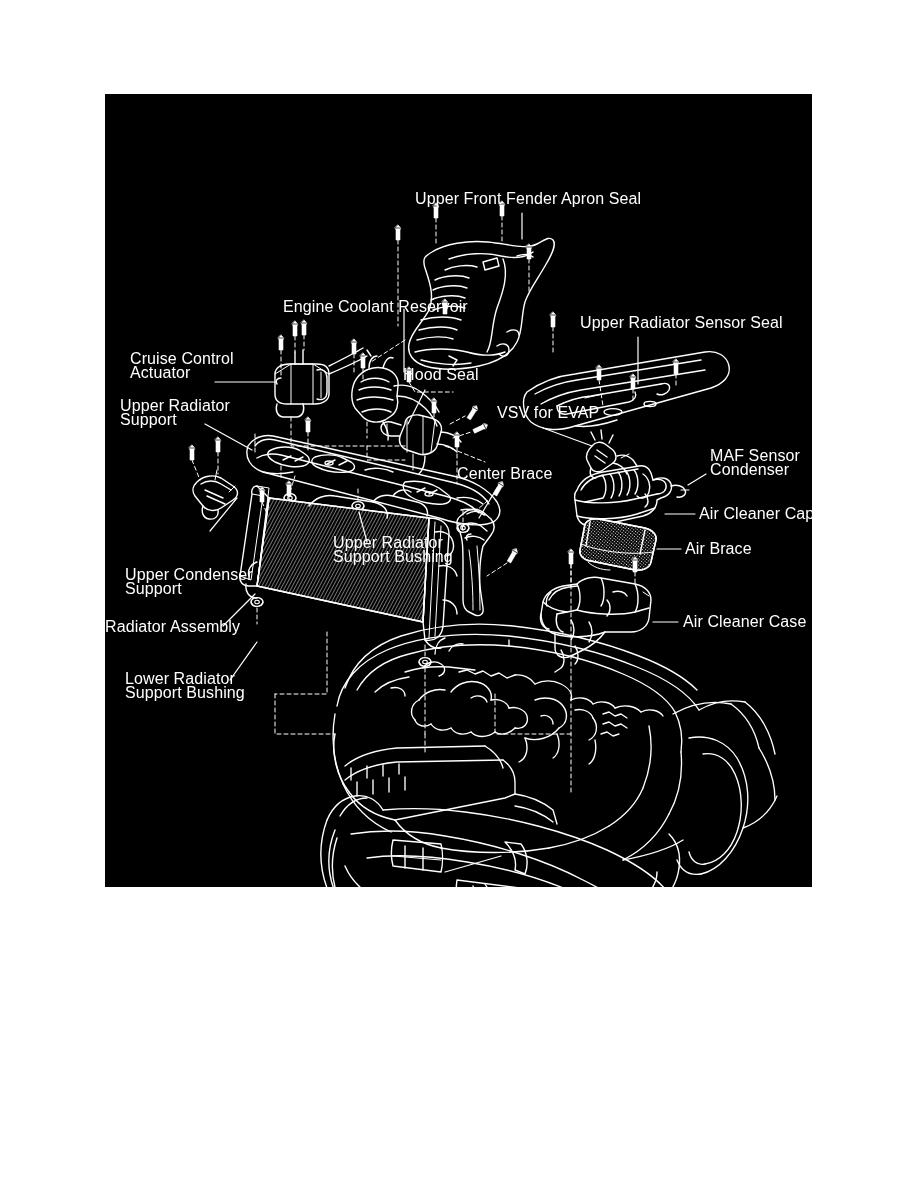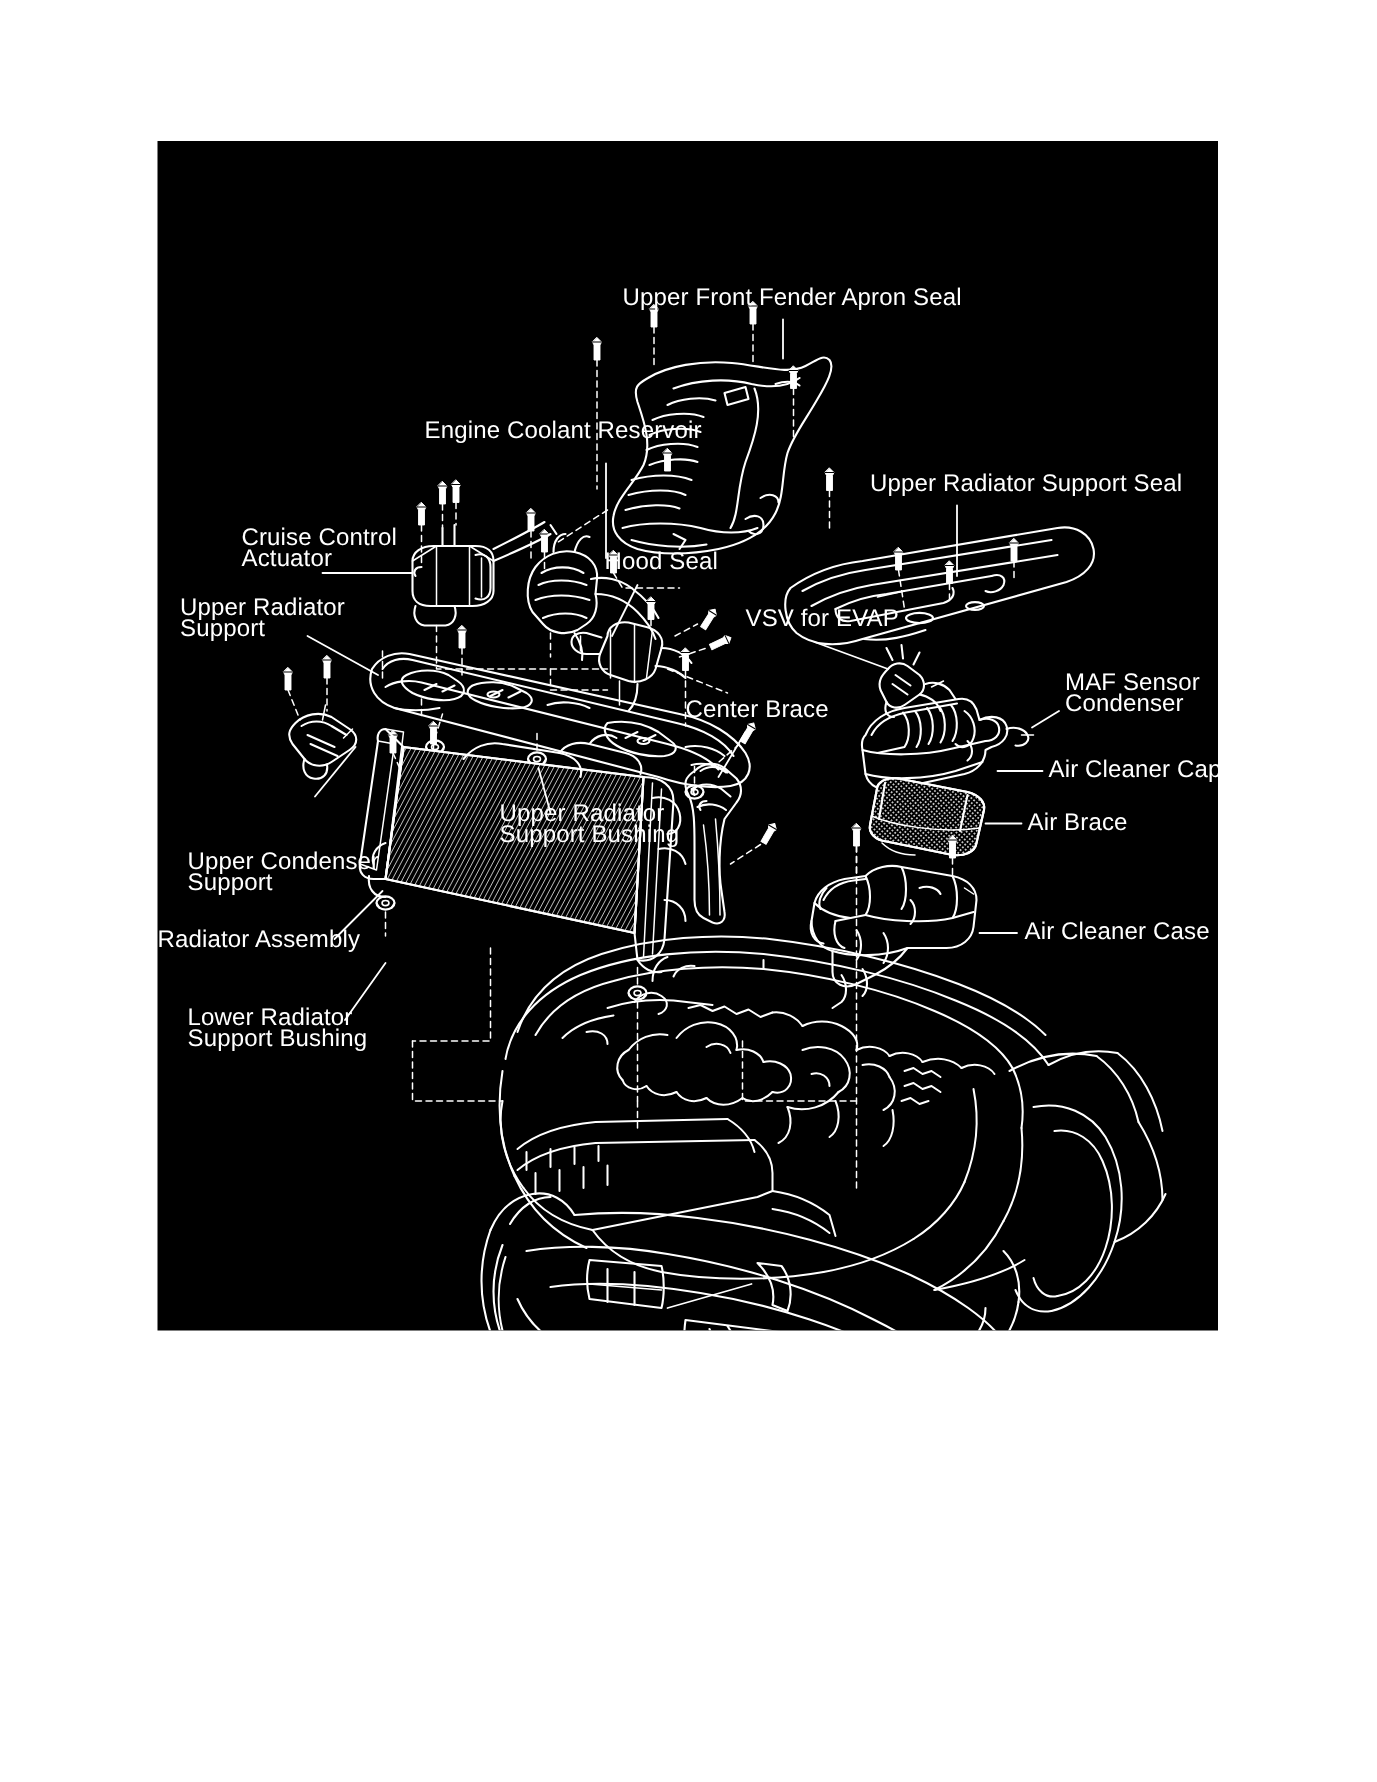--- a/index.html
+++ b/index.html
@@ -547,25 +547,25 @@
           <path d="M573,528 L548,528"></path>
           <path d="M125,586 L152,548"></path>
           <path d="M150,828 L292,828"></path>
         </g>
 
       </g>
     </svg>
 
     <div class="lbl" style="left:310px;top:98px;">Upper Front Fender Apron Seal</div>
 
-    <div class="lbl" style="left:153px;top:187px;padding-left:25px;">Engine Coolant Reservoir</div>
-
-    <div class="lbl" style="left:475px;top:222px;">Upper Radiator Support Seal</div>
-
-    <div class="lbl" style="left:25px;top:258px;margin-left:31px;">Cruise Control
+    <div class="lbl" style="left:153px;top:206px;padding-left:25px;">Engine Coolant Reservoir</div>
+
+    <div class="lbl" style="left:475px;top:222px;">Upper Radiator Sensor Seal</div>
+
+    <div class="lbl" style="left:25px;top:258px;">Cruise Control
 Actuator</div>
 
     <div class="lbl" style="left:298px;top:274px;">Hood Seal</div>
 
     <div class="lbl" style="left:15px;top:305px;">Upper Radiator
 Support</div>
 
     <div class="lbl" style="left:392px;top:312px;">VSV for EVAP</div>
 
     <div class="lbl" style="left:605px;top:355px;">MAF Sensor

